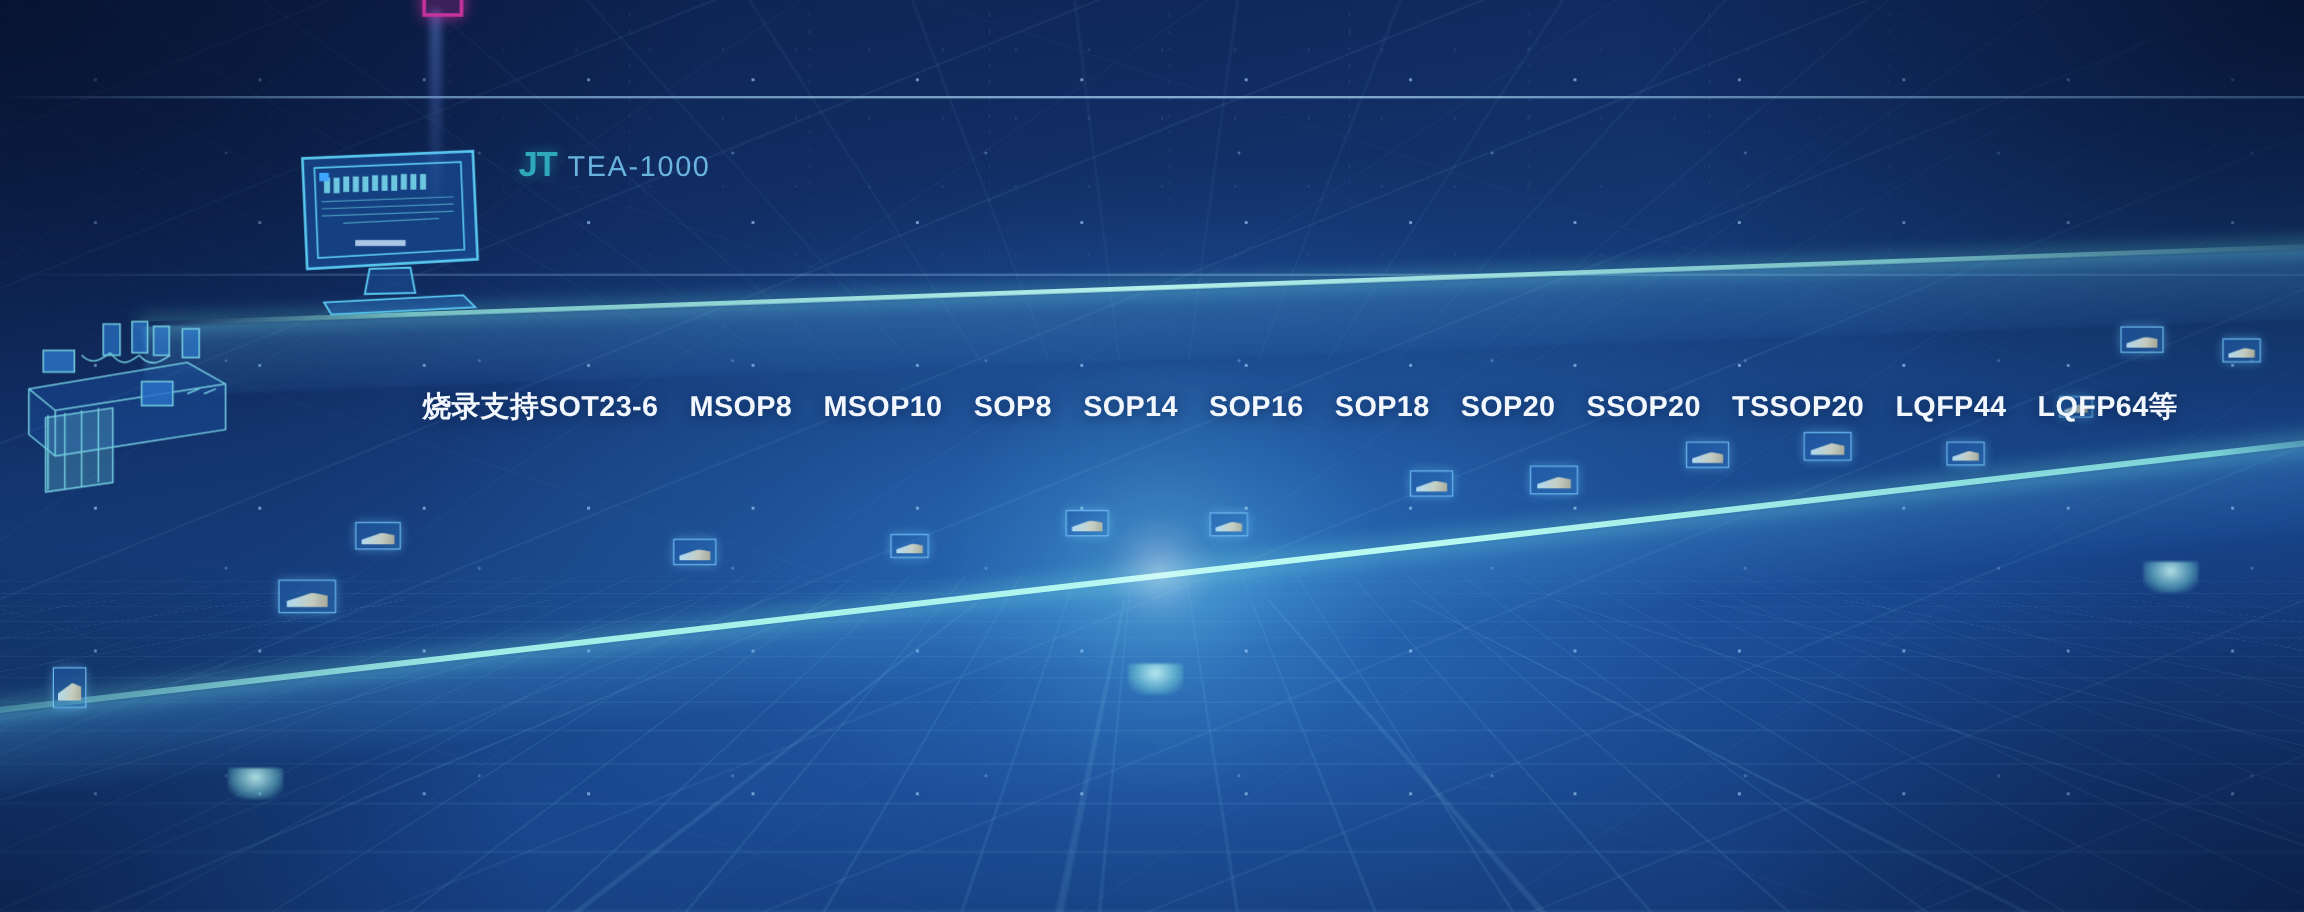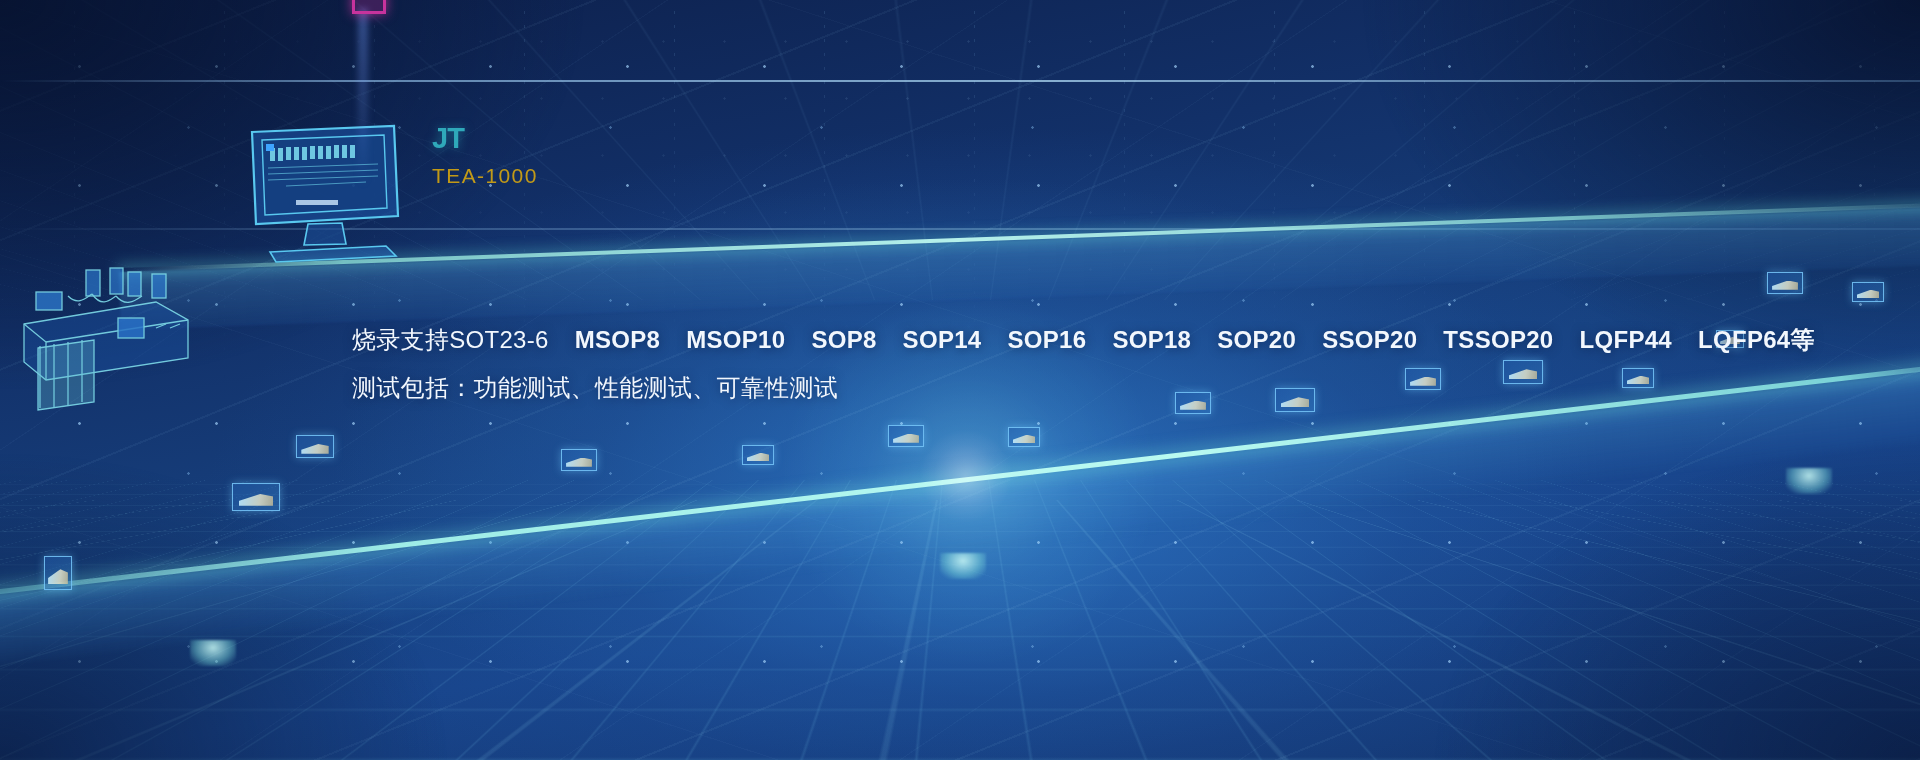--- a/index.html
+++ b/index.html
@@ -225,38 +225,37 @@
     line-height: 1.0;
     margin: 0 0 24px 0;
     letter-spacing: .3px;
     text-shadow: 0 1px 10px rgba(10,30,70,0.6);
     white-space: nowrap;
   }
   .subline:last-child { margin-bottom: 0; }
   .pkg-list { display: inline; }
   .pkg { display: inline-block; margin-right: 26px; font-weight: bold; }
   .pkg:last-child { margin-right: 0; margin-top: 28px; }
-  .lead { display: inline-block; }
+  .lead { display: inline-block; font-weight: bold; }
 
   
   #brand {
     position: absolute; left: 432px; top: 122px;
     z-index: 30;
     display: flex; align-items: baseline; gap: 9px;
     user-select: none;
-    flex-direction: column;
   }
   #brand-mark {
     font-size: 29px; font-weight: 700; letter-spacing: -1px;
     color: #2fa9ba;
     text-shadow: 0 0 10px rgba(47,169,186,.55);
   }
   #brand-model {
-    font-size: 21px; letter-spacing: 1.4px;
-    color: #eab308; opacity: .82;
+    font-size: 24px; letter-spacing: 1.4px;
+    color: #7dd3fc; opacity: .82;
   }
 
   
   #top-marker {
     position: absolute; left: 352px; top: -8px;
     width: 28px; height: 16px;
     border: 3px solid #c7339c;
     background: rgba(150,40,130,0.35);
     box-shadow: 0 0 12px rgba(199,51,156,0.8);
     z-index: 35;
@@ -373,17 +372,16 @@
       <div class="chip" style="left: 1852px; top: 282px; width: 30px; height: 18px;"></div>
       <div class="chip" style="left: 44px; top: 556px; width: 26px; height: 32px;"></div>
     </div>
 
   <div id="content">
 
     <p class="subline">
       <span class="lead">烧录支持SOT23-6</span><span style="display:inline-block;width:26px"></span><span class="pkg-list" id="pkg-list"><span class="pkg">MSOP8</span><span class="pkg">MSOP10</span><span class="pkg">SOP8</span><span class="pkg">SOP14</span><span class="pkg">SOP16</span><span class="pkg">SOP18</span><span class="pkg">SOP20</span><span class="pkg">SSOP20</span><span class="pkg">TSSOP20</span><span class="pkg">LQFP44</span><span class="pkg">LQFP64等</span></span>
     </p>
 
-    <p class="subline">测试包括：功能测试、性能测试、可靠性测试</p>
 
   </div>
 
 </div>
 
 </body></html>

